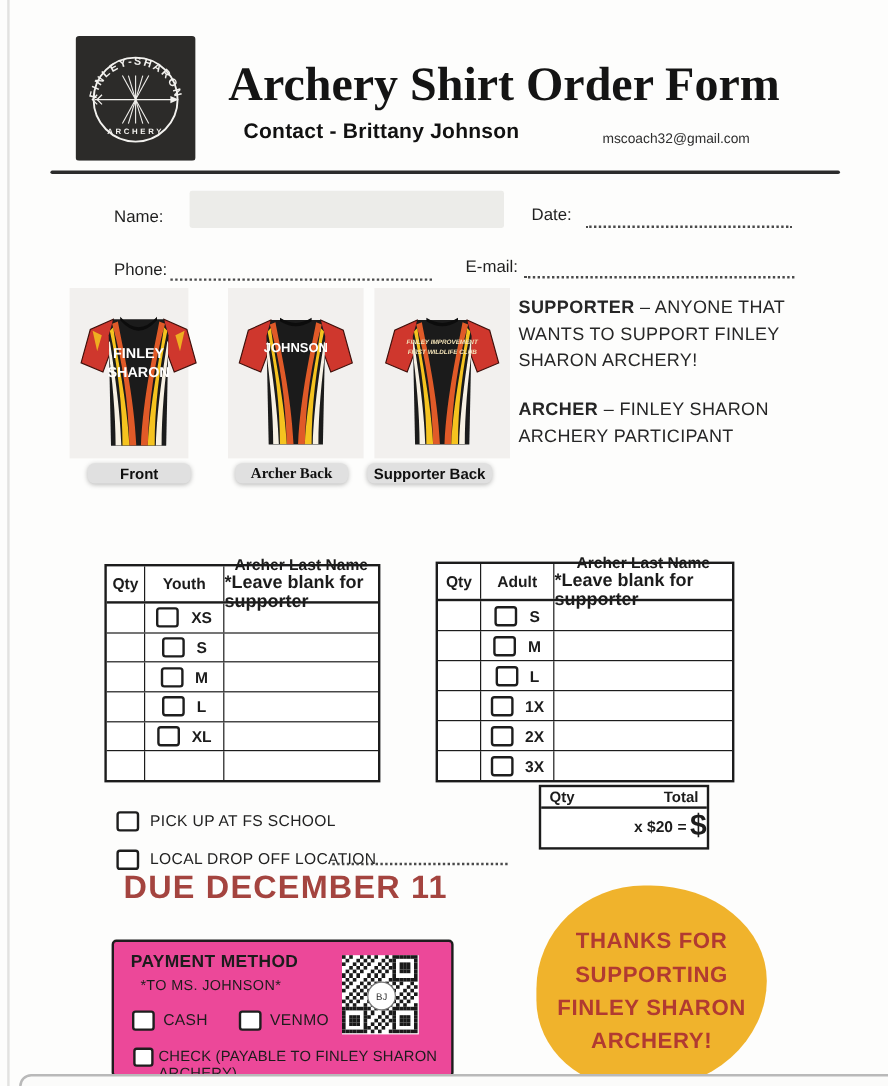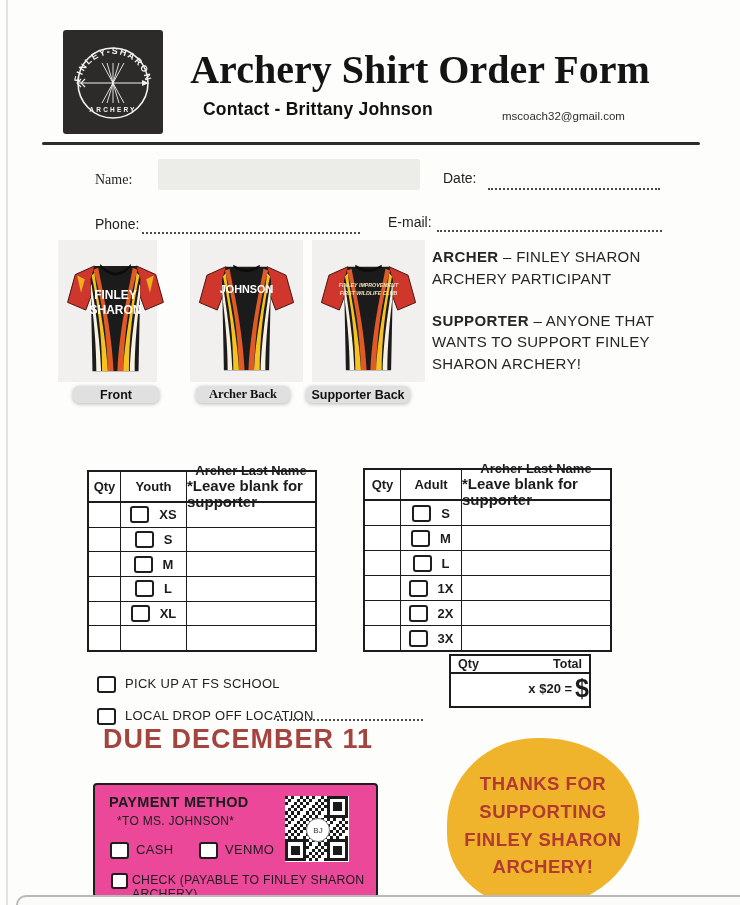--- a/index.html
+++ b/index.html
@@ -101,21 +101,21 @@
         <path d="M22,49 L18,53 L22,57 M18,49 L14,53 L18,57" fill="none" stroke="#f3f2ef" stroke-width="1.1"></path>
       </g>
       <text x="50" y="82" font-size="6.5" font-weight="bold" fill="#f3f2ef" letter-spacing="2.2" text-anchor="middle" font-family="Liberation Sans,sans-serif">ARCHERY</text>
     </svg>
   </div>
   <div class="title">Archery Shirt Order Form</div>
   <div class="contact">Contact - Brittany Johnson</div>
   <div class="email">mscoach32@gmail.com</div>
   <div class="hline"></div>
 
-  <div class="flabel" style="left:95px;top:172px;font-family:Liberation Serif, serif;">Name:</div>
+  <div class="flabel" style="left:95px;top:172px;">Name:</div>
   <div class="redact"></div>
   <div class="flabel" style="left:443px;top:170px;">Date:</div>
   <div class="dotline" style="left:488px;top:176px;width:172px;"></div>
   <div class="flabel" style="left:95px;top:216px;">Phone:</div>
   <div class="dotline" style="left:142px;top:220px;width:218px;"></div>
   <div class="flabel" style="left:388px;top:214px;">E-mail:</div>
   <div class="dotline" style="left:437px;top:218px;width:225px;"></div>
 
   <div class="shirt-photo" style="left:58px;top:240px;">
     <svg width="115" height="142" viewBox="0 0 120 142">
@@ -185,22 +185,22 @@
       <path d="M46,22 Q60,31 74,22 L74,25 Q60,34 46,25 Z" fill="#0c0c0c"></path>
       <text x="60" y="45" text-anchor="middle" font-size="5.6" font-weight="bold" fill="#f3e3b8" font-style="italic" font-family="Liberation Sans,sans-serif">FINLEY IMPROVEMENT</text>
       <text x="60" y="54" text-anchor="middle" font-size="5.6" font-weight="bold" fill="#f3e3b8" font-style="italic" font-family="Liberation Sans,sans-serif">FIRST WILDLIFE CLUB</text>
     </svg>
   </div>
   <div class="pill" style="left:73px;top:386px;width:86px;">Front</div>
   <div class="pill" style="left:196px;top:386px;width:94px;font-family:Liberation Serif, serif;">Archer Back</div>
   <div class="pill" style="left:306px;top:386px;width:104px;">Supporter Back</div>
 
   <div class="info">
+    <p><b>SUPPORTER</b><span> – ANYONE THAT WANTS TO SUPPORT FINLEY SHARON ARCHERY!</span></p>
     <p><b>ARCHER</b><span> – FINLEY SHARON ARCHERY PARTICIPANT</span></p>
-    <p><b>SUPPORTER</b><span> – ANYONE THAT WANTS TO SUPPORT FINLEY SHARON ARCHERY!</span></p>
   </div>
 
 
   <div class="otable" style="left:87px;top:470px;width:226px;height:178px;">
     <div class="thead" style="height:29px;">
       <div class="hcell cq" style="width:31px;">Qty</div>
       <div class="hcell cs" style="width:65px;">Youth</div>
       <div class="hcell cn">
         <span>Archer Last Name</span>
         <span class="note">*Leave blank for supporter</span>

